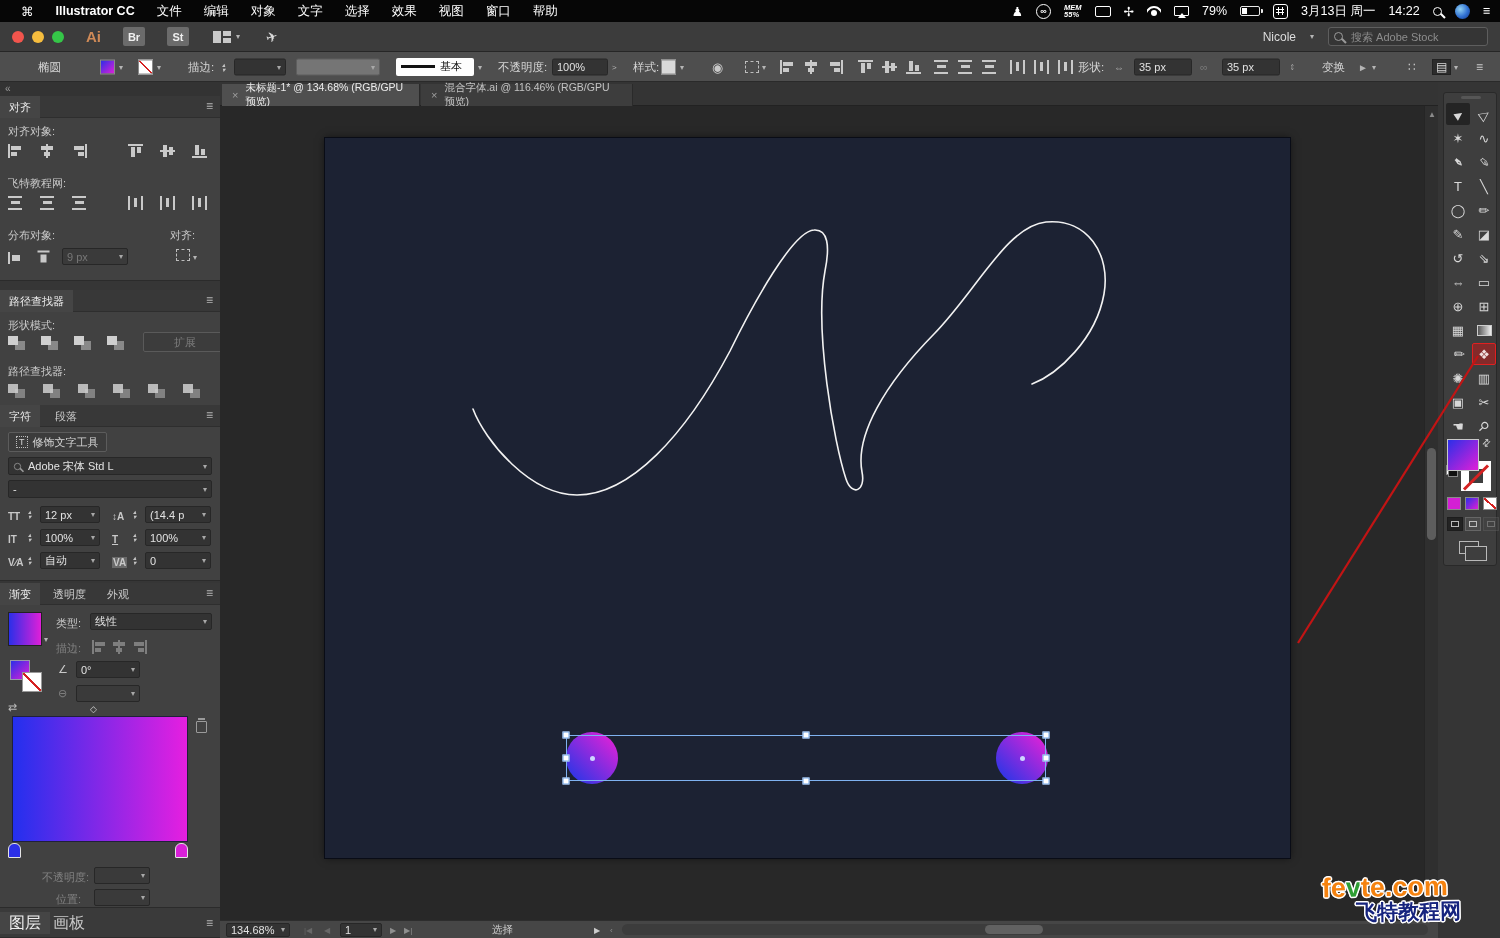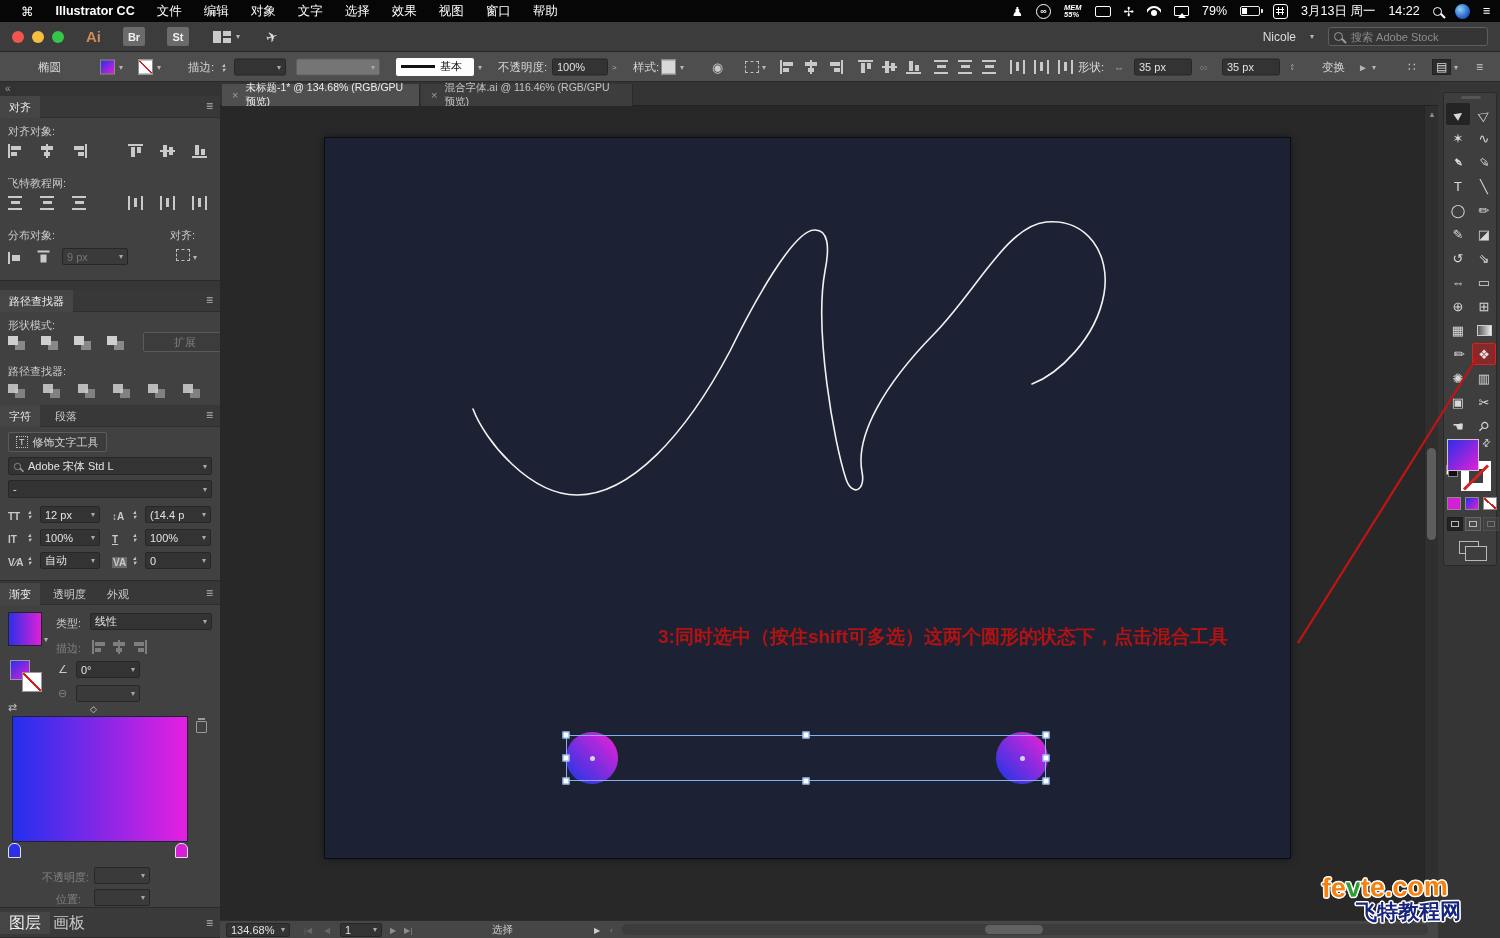--- a/index.html
+++ b/index.html
@@ -504,21 +504,20 @@
   <div class="selbox"></div>
   <span class="hd" style="left:346px;top:629px"></span>
   <span class="hd" style="left:586px;top:629px"></span>
   <span class="hd" style="left:826px;top:629px"></span>
   <span class="hd" style="left:346px;top:652px"></span>
   <span class="hd" style="left:826px;top:652px"></span>
   <span class="hd" style="left:346px;top:675px"></span>
   <span class="hd" style="left:586px;top:675px"></span>
   <span class="hd" style="left:826px;top:675px"></span>
 
-  <div id="annotation">3:同时选中（按住shift可多选）这两个圆形的状态下，点击混合工具</div>
 </div>
 
 <div id="vscroll">
   <span class="arr">▲</span>
   <div class="thumb"></div>
 </div>
 
 <div id="right-dock">
   <div id="toolbar">
     <div class="grip"></div>

